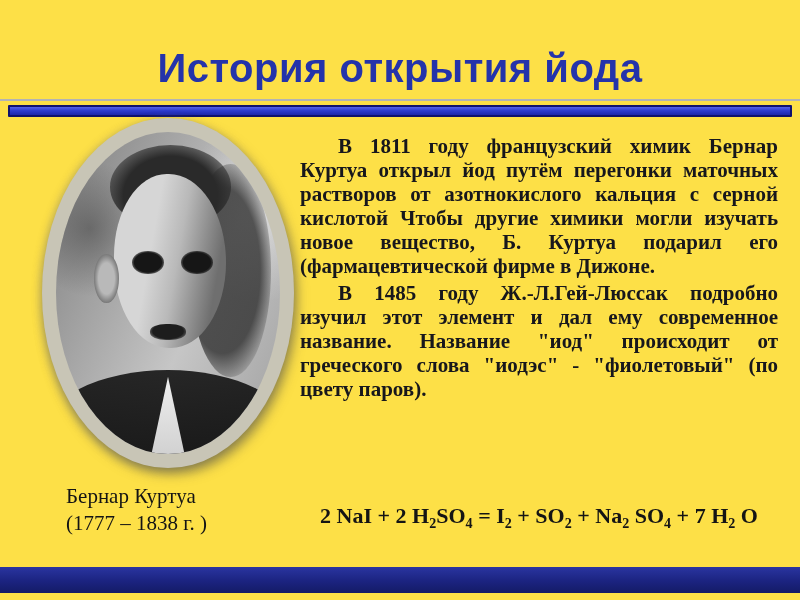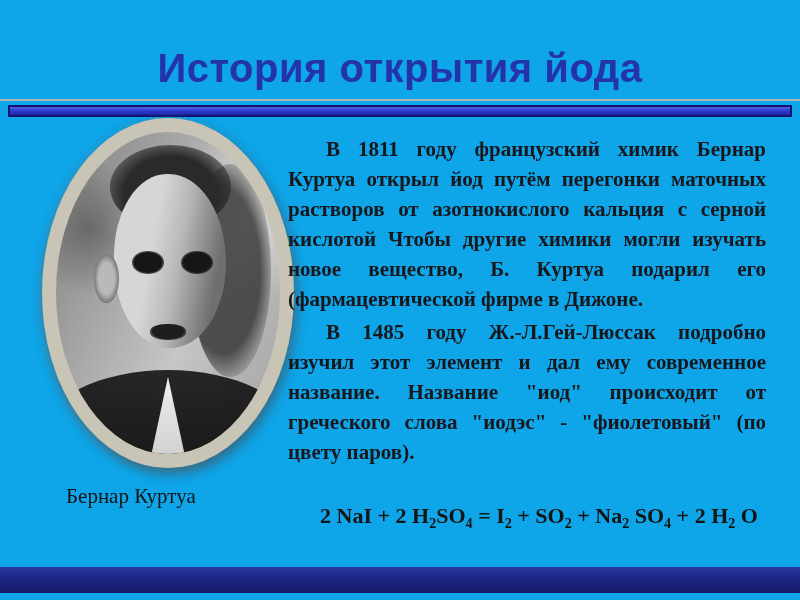--- a/index.html
+++ b/index.html
@@ -1,17 +1,17 @@
 <!DOCTYPE html>
 <html><head>
 <meta charset="utf-8">
 <style>
   html,body{margin:0;padding:0;background:#e9e9e9;}
   .slide{
-    position:relative;width:800px;height:600px;background:#0ea5e9;
+    position:relative;width:800px;height:600px;background:#fde047;
     overflow:hidden;font-family:"Liberation Serif",serif;
   }
   
   .title{
     position:absolute;left:0;top:46px;width:800px;text-align:center;
     font-family:"Liberation Sans",sans-serif;font-weight:bold;
     font-size:40px;color:#2433AA;letter-spacing:0.5px;
   }
   
   .rule-gray{
@@ -58,22 +58,22 @@
   .p-shirt{left:42%;top:76%;width:16%;height:26%;
     background:linear-gradient(180deg,#efefef,#cfcfcf);
     clip-path:polygon(50% 0, 100% 100%, 0 100%);}
   
   .caption{
     position:absolute;left:66px;top:483px;width:230px;color:#141414;
     font-weight:normal;font-size:21px;line-height:27px;
   }
   
   .bodytext{
-    position:absolute;left:288px;top:134px;width:478px;color:#17171c;
-    font-weight:bold;font-size:21px;line-height:30px;text-align:justify;
+    position:absolute;left:300px;top:134px;width:478px;color:#17171c;
+    font-weight:bold;font-size:21px;line-height:24px;text-align:justify;
   }
   .bodytext p{margin:0 0 3px 0;text-indent:38px;}
   
   .equation{
     position:absolute;left:298px;top:503px;width:482px;text-align:center;
     color:#141414;font-weight:bold;font-size:22px;white-space:nowrap;
   }
   .equation sub{font-size:0.64em;line-height:0;}
   
   .bottom-bar{
@@ -101,24 +101,25 @@
       <div class="p-eye-left"></div>
       <div class="p-eye-right"></div>
       <div class="p-mustache"></div>
       <div class="p-suit"></div>
       <div class="p-shirt"></div>
     </div>
   </div>
 
   <div class="caption">
     <div>Бернар Куртуа</div>
+    <div>(1777  –  1838 г. )</div>
   </div>
 
   <div class="bodytext">
     <p>В 1811 году французский химик Бернар Куртуа открыл йод  путём перегонки маточных растворов от азотнокислого кальция с серной кислотой  Чтобы другие химики могли изучать новое вещество, Б. Куртуа подарил его (фармацевтической фирме в Дижоне.</p>
     <p>В 1485 году Ж.-Л.Гей-Люссак  подробно изучил этот элемент и дал ему современное название. Название "иод" происходит от греческого слова "иодэс" - "фиолетовый" (по цвету паров).</p>
   </div>
 
-  <div class="equation"><span>2 NaI + 2 H</span><sub>2</sub><span>SO</span><sub>4</sub><span> = I</span><sub>2</sub><span>  + SO</span><sub>2</sub><span> + Na</span><sub>2</sub><span> SO</span><sub>4</sub><span> + 2 H</span><sub>2</sub><span> O</span></div>
+  <div class="equation"><span>2 NaI + 2 H</span><sub>2</sub><span>SO</span><sub>4</sub><span> = I</span><sub>2</sub><span>  + SO</span><sub>2</sub><span> + Na</span><sub>2</sub><span> SO</span><sub>4</sub><span> + 7 H</span><sub>2</sub><span> O</span></div>
 
   <div class="bottom-bar"></div>
 
 </div>
 
 </body></html>

